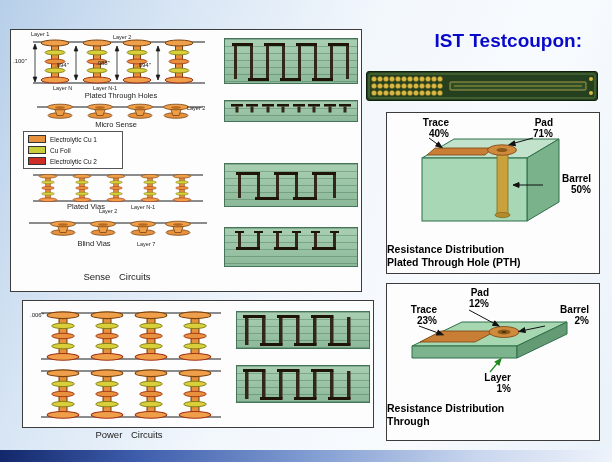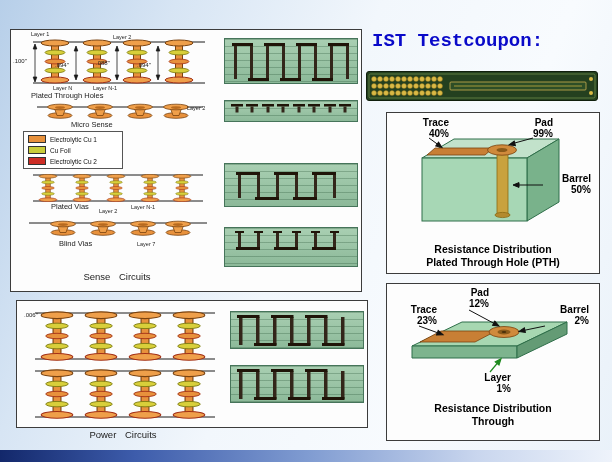--- a/index.html
+++ b/index.html
@@ -3,29 +3,29 @@
 <meta charset="utf-8">
 <style>
   *{margin:0;padding:0;box-sizing:border-box}
   html,body{width:612px;height:462px;overflow:hidden;font-family:"Liberation Sans",sans-serif}
   .slide{position:absolute;left:0;top:0;width:612px;height:462px;overflow:hidden;
     background:linear-gradient(112deg,#b7cfe9 0%,#d7e5f4 22%,#f2f7fc 48%,#f8fbfe 72%,#e9f1f9 100%)}
   .abs{position:absolute}
   .panel{position:absolute;background:#fdfdfd;border:1px solid #3c3c3c}
   .tiny{position:absolute;font-size:6px;line-height:1.1;color:#1c1c1c;white-space:nowrap}
   .tinier{position:absolute;font-size:5.5px;line-height:1.1;color:#1c1c1c;white-space:nowrap}
-  .cap{position:absolute;font-size:7.5px;line-height:1.1;color:#1c1c1c;text-align:left;white-space:nowrap}
+  .cap{position:absolute;font-size:7.5px;line-height:1.1;color:#1c1c1c;text-align:center;white-space:nowrap}
   .pcap{position:absolute;font-size:9.5px;color:#222;text-align:center;word-spacing:6px;white-space:nowrap}
-  .title{position:absolute;font-family:Liberation Mono, monospace;font-weight:bold;font-size:19px;color:#0909c9;text-align:left;white-space:nowrap}
+  .title{position:absolute;font-family:Liberation Sans, sans-serif;font-weight:bold;font-size:19px;color:#0909c9;text-align:right;white-space:nowrap}
   .strip{position:absolute;border:1px solid #46745a;
     background-image:repeating-linear-gradient(180deg,rgba(30,75,45,.28) 0 1px,rgba(0,0,0,0) 1px 7px),linear-gradient(#a9cfb2,#8cb999)}
   .strip svg{position:absolute;left:0;top:0}
   .lbl{position:absolute;font-weight:bold;font-size:10px;line-height:11px;text-align:right;color:#000}
   .lbl span{display:block}
-  .boxcap{position:absolute;left:0;right:0;text-align:center;font-weight:bold;font-size:10.5px;line-height:13px;color:#000}
+  .boxcap{position:absolute;left:0;right:0;font-weight:bold;font-size:10.5px;line-height:13px;color:#000}
   .legend{position:absolute;border:1px solid #555;background:#fff;padding:3px 4px;display:flex;flex-direction:column;gap:3px}
   .legend-row{display:flex;align-items:center;gap:4px}
   .swatch{width:18px;height:8px;border:1px solid #333;flex:0 0 auto}
   .legend-label{font-size:6.5px;color:#111;white-space:nowrap}
 </style>
 </head>
 <body>
 
 <div class="slide">
 
@@ -236,21 +236,21 @@
             <rect x="86" y="3" width="9" height="2"></rect>
             <rect x="105" y="3" width="9" height="2"></rect>
           <rect x="11" y="19" width="24" height="3"></rect>
             <rect x="49" y="19" width="24" height="3"></rect>
             <rect x="87" y="19" width="24" height="3"></rect>
         </g>
       </svg>
     </div>
   </div>
 
-  <div class="panel" style="left:16px;top:300px;width:352px;height:128px">
+  <div class="panel" style="left:22px;top:300px;width:352px;height:128px">
     <div class="tiny" style="left:7px;top:11px">.006"</div>
 
     <svg class="abs" style="left:4px;top:4px" width="206" height="120" viewBox="0 0 206 120">
       <line x1="14" y1="8" x2="194" y2="8" stroke="#1a1a1a" stroke-width="1"></line>
       <line x1="14" y1="54" x2="194" y2="54" stroke="#1a1a1a" stroke-width="1"></line>
       <use href="#sym-spool" x="18" y="5" width="36" height="52"></use>
       <use href="#sym-spool" x="62" y="5" width="36" height="52"></use>
       <use href="#sym-spool" x="106" y="5" width="36" height="52"></use>
       <use href="#sym-spool" x="150" y="5" width="36" height="52"></use>
       <line x1="14" y1="66" x2="194" y2="66" stroke="#1a1a1a" stroke-width="1"></line>
@@ -337,21 +337,21 @@
         <line x1="156" y1="72" x2="128" y2="72"></line>
           <polygon points="0,0 -6,-2.4 -6,2.4" transform="translate(126,72) rotate(180)"></polygon>
       </g>
     </svg>
     <div class="lbl" style="left:16px;top:4px;width:46px">
       <span>Trace</span>
       <span>40%</span>
     </div>
     <div class="lbl" style="left:126px;top:4px;width:40px">
       <span>Pad</span>
-      <span>99%</span>
+      <span>71%</span>
     </div>
     <div class="lbl" style="left:156px;top:60px;width:48px">
       <span>Barrel</span>
       <span>50%</span>
     </div>
     <div class="boxcap" style="top:130px">
       <div>Resistance Distribution</div>
       <div>Plated Through Hole (PTH)</div>
     </div>
   </div>

